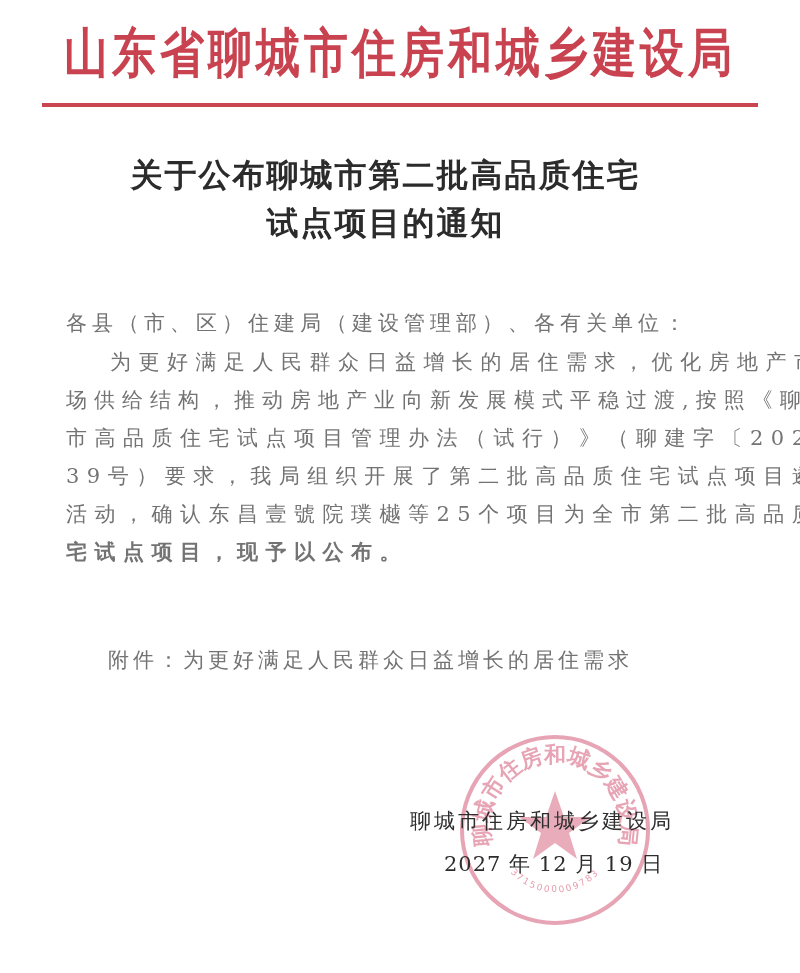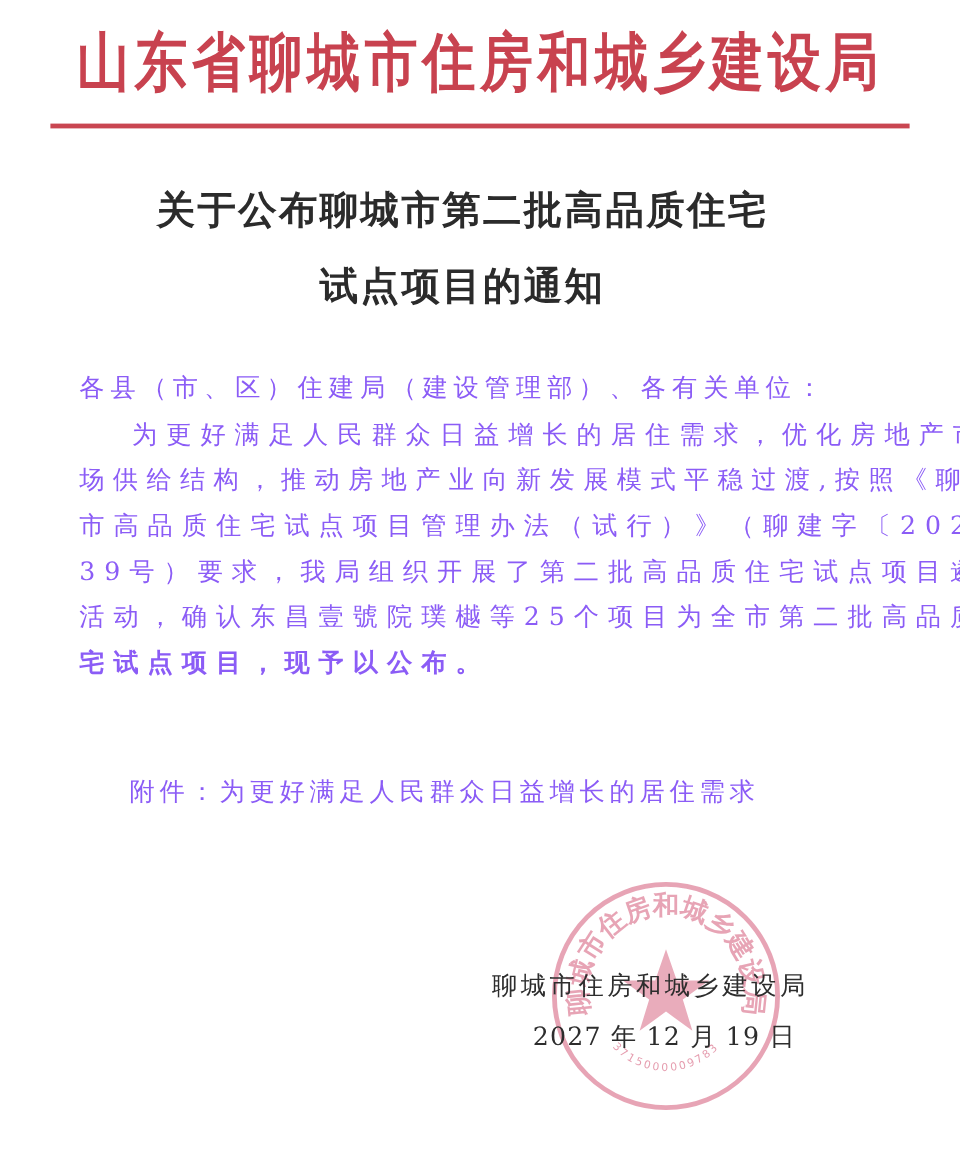--- a/index.html
+++ b/index.html
@@ -15,23 +15,23 @@
   }
   .red-rule {
     position: absolute; left: 42px; top: 103px; width: 716px; height: 4px; background: #c94651;
   }
   .title {
     position: absolute; left: 0; width: 771px; text-align: center;
     font-family: Liberation Sans, sans-serif; font-weight: bold;
     font-size: 32px; color: #2b2b2b; letter-spacing: 2px; line-height: 40px; white-space: nowrap;
   }
   .title.l1 { top: 155px; }
-  .title.l2 { top: 218px; }
+  .title.l2 { top: 203px; }
   .body-line {
-    position: absolute; left: 66px; font-size: 21px; color: #8b5cf6; line-height: 30px;
+    position: absolute; left: 66px; font-size: 21px; color: #737373; line-height: 30px;
     white-space: nowrap; letter-spacing: 9px;
   }
   .signature {
     position: absolute; font-size: 21px; color: #2d2d2d; white-space: nowrap; letter-spacing: 3px;
   }
   .seal {
     position: absolute; left: 460px; top: 735px; width: 190px; height: 190px;
     border: 4px solid rgba(212, 90, 120, 0.55); border-radius: 50%; box-sizing: border-box;
     pointer-events: none;
   }

